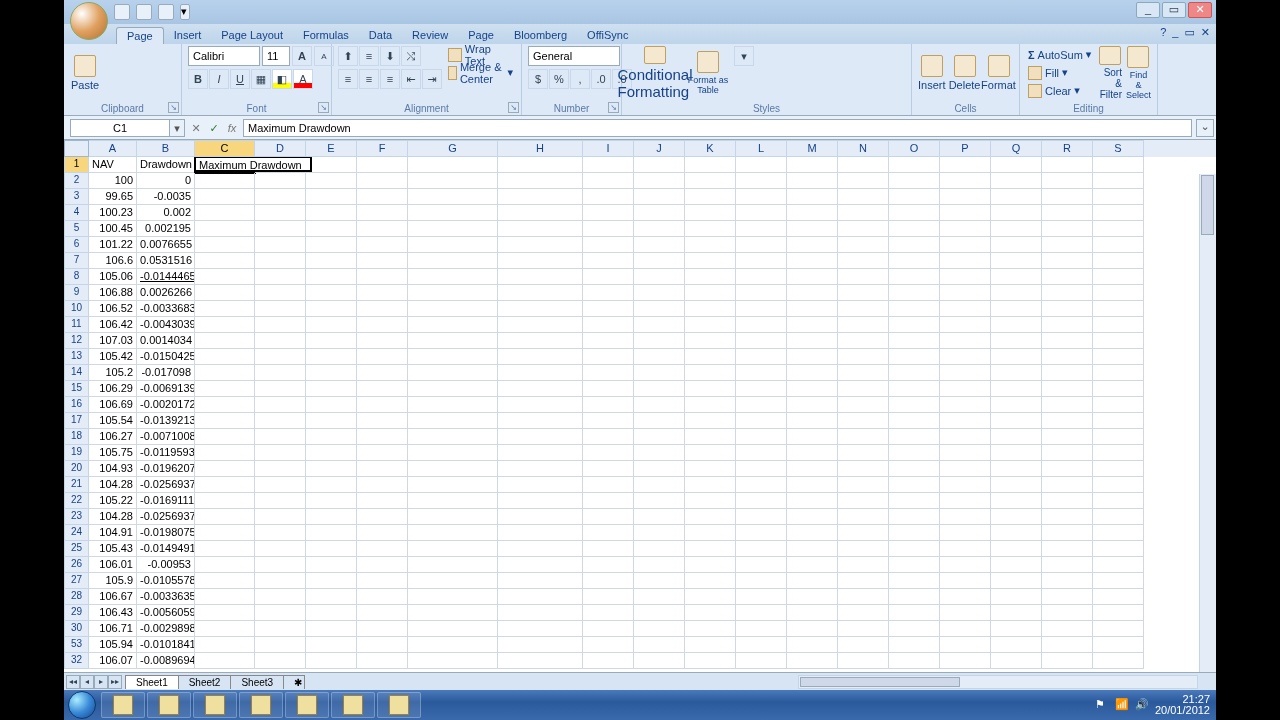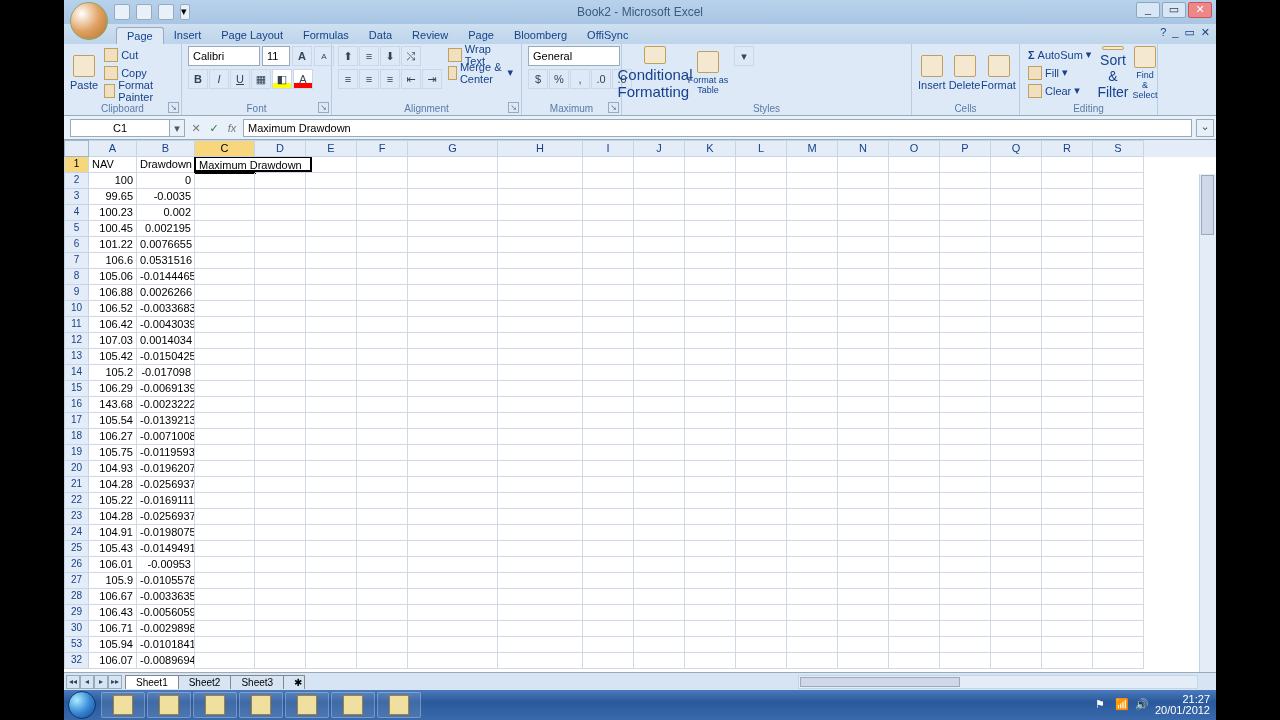--- a/index.html
+++ b/index.html
@@ -104,21 +104,20 @@
 <div class="app">
 
   <div class="titlebar">
     <div class="orb"></div>
     <div class="qat">
       <div class="qat-btn"></div>
       <div class="qat-btn"></div>
       <div class="qat-btn"></div>
       <div class="qat-btn" style="width:10px">▾</div>
     </div>
-    <div class="title-text">Book2 - Microsoft Excel</div>
     <div class="winctrl">
       <div>_</div>
       <div>▭</div>
       <div class="close">✕</div>
     </div>
   </div>
 
   <div class="tabrow">
     <div id="tabs-host" style="display: flex;">
         <div class="tab active">Page</div>
@@ -139,34 +138,20 @@
     </div>
   </div>
 
   <div class="ribbon">
 
     <div class="group" style="width:118px">
       <div class="group-body">
         <div class="bigbtn">
           <div class="ic"></div>
           <span>Paste</span>
-        </div>
-        <div class="smallrow">
-          <div>
-              <span class="ic-s"></span>
-              <span>Cut</span>
-            </div>
-          <div>
-              <span class="ic-s"></span>
-              <span>Copy</span>
-            </div>
-          <div>
-              <span class="ic-s"></span>
-              <span>Format Painter</span>
-            </div>
         </div>
       </div>
       <div class="group-label">Clipboard</div>
       <div class="dlg-launcher">↘</div>
     </div>
 
     <div class="group" style="width:150px">
       <div class="group-body" style="flex-direction:column;gap:3px">
         <div style="display:flex;gap:2px">
           <div class="combo" style="width:72px">Calibri</div>
@@ -220,21 +205,21 @@
       <div class="group-body" style="flex-direction:column;gap:3px">
         <div class="combo" style="width:92px">General</div>
         <div class="btnrow">
           <div class="sq">$</div>
           <div class="sq">%</div>
           <div class="sq">,</div>
           <div class="sq">.0</div>
           <div class="sq">.0</div>
         </div>
       </div>
-      <div class="group-label">Maximum</div>
+      <div class="group-label">Number</div>
       <div class="dlg-launcher">↘</div>
     </div>
 
     <div class="group" style="width:290px">
       <div class="group-body">
         <div class="bigbtn" style="width:54px">
             <div class="ic"></div>
             <span style="font-size:15px;text-align:left">Conditional Formatting</span>
           </div>
         <div class="bigbtn" style="width:44px">
@@ -268,21 +253,21 @@
 
     <div class="group" style="width:138px">
       <div class="group-body">
         <div class="smallrow">
           <div><span style="font-weight:bold">Σ</span> <span>AutoSum</span> ▾</div>
           <div><span class="ic-s"></span><span>Fill</span> ▾</div>
           <div><span class="ic-s"></span><span>Clear</span> ▾</div>
         </div>
         <div class="bigbtn" style="width:34px">
             <div class="ic"></div>
-            <span style="font-size:14px;text-align:center">Sort &amp; Filter</span>
+            <span style="font-size:10px;text-align:right">Sort &amp; Filter</span>
           </div>
         <div class="bigbtn" style="width:34px">
             <div class="ic"></div>
             <span style="font-size:9px;text-align:center">Find &amp; Select</span>
           </div>
       </div>
       <div class="group-label">Editing</div>
     </div>
   </div>
 
@@ -475,21 +460,21 @@
             <div class="cell ralign" style="width: 51px;"></div>
             <div class="cell ralign" style="width: 51px;"></div>
             <div class="cell ralign" style="width: 51px;"></div>
             <div class="cell ralign" style="width: 51px;"></div>
             <div class="cell ralign" style="width: 51px;"></div>
             <div class="cell ralign" style="width: 51px;"></div>
           </div>
           <div class="gridrow">
             <div class="rowhdr">8</div>
             <div class="cell ralign" style="width: 48px;">105.06</div>
-            <div class="cell ralign" style="width: 58px;">-0.0144465</div>
+            <div class="cell ralign" style="width: 58px; text-decoration: underline;">-0.0144465</div>
             <div class="cell ralign" style="width: 60px;"></div>
             <div class="cell ralign" style="width: 51px;"></div>
             <div class="cell ralign" style="width: 51px;"></div>
             <div class="cell ralign" style="width: 51px;"></div>
             <div class="cell ralign" style="width: 90px;"></div>
             <div class="cell ralign" style="width: 85px;"></div>
             <div class="cell ralign" style="width: 51px;"></div>
             <div class="cell ralign" style="width: 51px;"></div>
             <div class="cell ralign" style="width: 51px;"></div>
             <div class="cell ralign" style="width: 51px;"></div>
@@ -650,22 +635,22 @@
             <div class="cell ralign" style="width: 51px;"></div>
             <div class="cell ralign" style="width: 51px;"></div>
             <div class="cell ralign" style="width: 51px;"></div>
             <div class="cell ralign" style="width: 51px;"></div>
             <div class="cell ralign" style="width: 51px;"></div>
             <div class="cell ralign" style="width: 51px;"></div>
             <div class="cell ralign" style="width: 51px;"></div>
           </div>
           <div class="gridrow">
             <div class="rowhdr">16</div>
-            <div class="cell ralign" style="width: 48px;">143.68</div>
-            <div class="cell ralign" style="width: 58px;">-0.0023222</div>
+            <div class="cell ralign" style="width: 48px;">106.69</div>
+            <div class="cell ralign" style="width: 58px;">-0.0020172</div>
             <div class="cell ralign" style="width: 60px;"></div>
             <div class="cell ralign" style="width: 51px;"></div>
             <div class="cell ralign" style="width: 51px;"></div>
             <div class="cell ralign" style="width: 51px;"></div>
             <div class="cell ralign" style="width: 90px;"></div>
             <div class="cell ralign" style="width: 85px;"></div>
             <div class="cell ralign" style="width: 51px;"></div>
             <div class="cell ralign" style="width: 51px;"></div>
             <div class="cell ralign" style="width: 51px;"></div>
             <div class="cell ralign" style="width: 51px;"></div>

